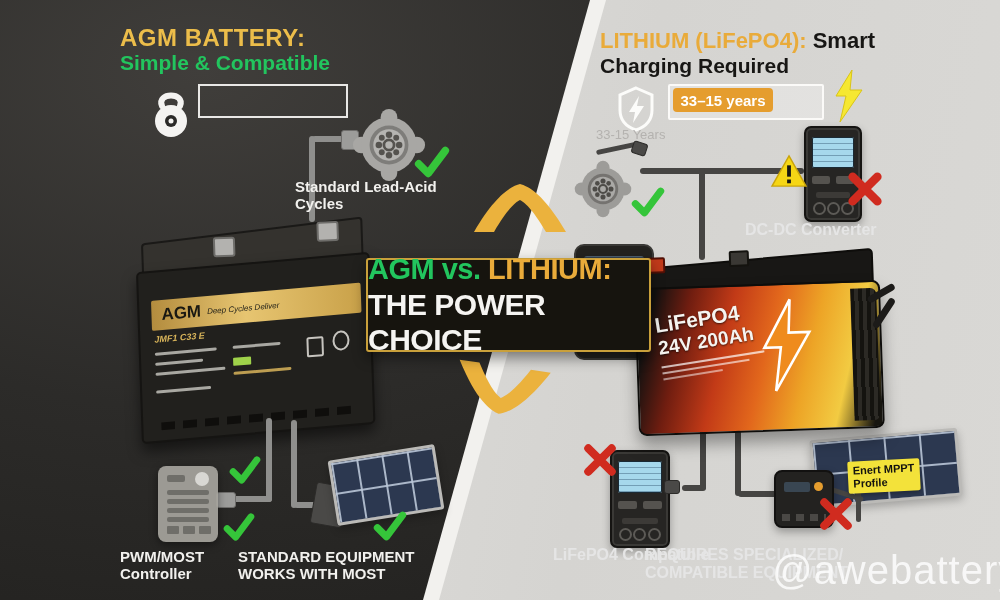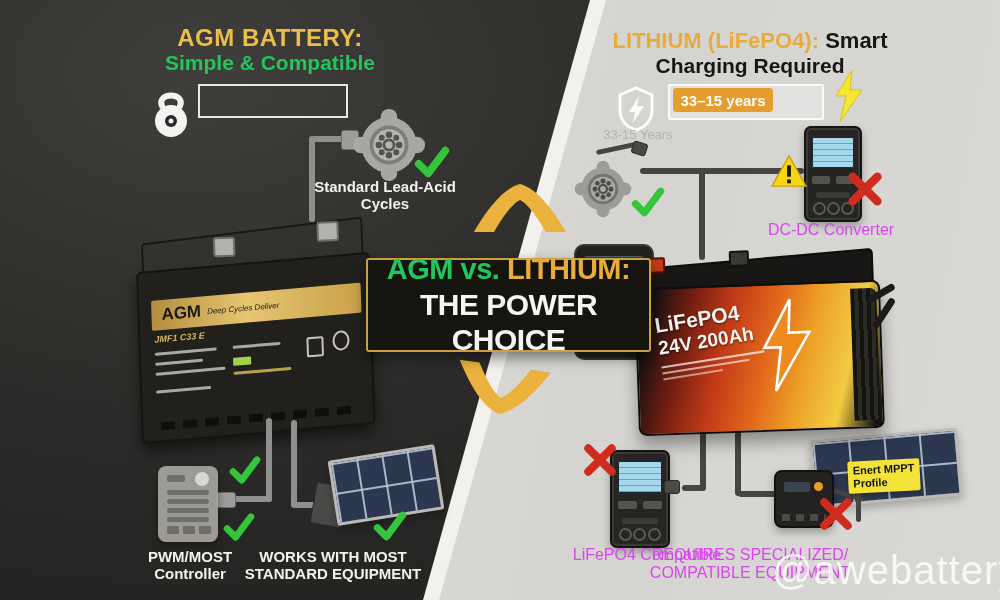--- a/index.html
+++ b/index.html
@@ -8,21 +8,21 @@
   .abs{position:absolute;}
   
   .bg-dark{left:0;top:0;width:1000px;height:600px;
     background:radial-gradient(ellipse at 20% 12%, #403e3b 0%, #2c2b29 45%, #1e1d1b 100%);}
   .bg-band{left:0;top:0;width:1000px;height:600px;background:#f2f1ee;
     clip-path:polygon(590px 0,614px 0,447px 600px,423px 600px);}
   .bg-light{left:0;top:0;width:1000px;height:600px;
     background:linear-gradient(100deg,#efeeec 0%,#dcdbd8 30%,#d5d4d1 60%,#d9d8d5 100%);
     clip-path:polygon(606px 0,1000px 0,1000px 600px,439px 600px);}
   
-  .t{line-height:1.15;text-align:center;}
+  .t{line-height:1.15;}
   .b{font-weight:700;}
   .white{color:#22c55e;}
   .black{color:#171614;}
   .gold{color:#e9ab3a;}
   
   .wire{background:#8f8f8d;border-radius:3px;}
   .wire-d{background:#464543;border-radius:3px;}
   .plug{background:#9c9c9a;border-radius:3px;border:1px solid #6f6e6c;}
   .plug-d{background:#4a4947;border-radius:3px;border:1px solid #2c2b29;}
   
@@ -72,21 +72,21 @@
   .li-front{position:absolute;left:0;top:26px;width:242px;height:144px;border-radius:8px;
      background:linear-gradient(105deg,#121110 0%,#121110 7%,#6f1d10 20%,#c23a17 36%,#e2671c 52%,#eda426 68%,#f2cb42 83%,#17150f 97%);
      border:2px solid #0e0d0b;box-shadow:0 10px 16px rgba(0,0,0,.35);}
   .li-fins{position:absolute;right:2px;top:6px;bottom:6px;width:26px;border-radius:0 6px 6px 0;
      background:repeating-linear-gradient(90deg,#14130f 0 4px,#2c2a25 4px 8px);}
   .li-text{position:absolute;left:20px;top:18px;transform:rotate(-7deg);color:#f6f4f0;
      text-shadow:0 1px 2px rgba(0,0,0,.65);}
   .li-cable{position:absolute;background:#1c1b19;border-radius:4px;}
   
   .lbl-dark{color:#f2f1ee;font-weight:700;font-size:15px;}
-  .lbl-light{color:#d946ef;font-weight:400;font-size:16px;}
+  .lbl-light{color:#e5e5e5;font-weight:700;font-size:16px;}
   
   .banner{left:366px;top:258px;width:281px;height:90px;background:#16140e;border:2px solid #c9a03b;
      border-radius:3px;z-index:6;box-shadow:0 6px 14px rgba(0,0,0,.45);
      display:flex;flex-direction:column;justify-content:center;}
   .banner .l1{font-size:29px;font-weight:700;letter-spacing:-.5px;}
   .banner .l2{font-size:30px;font-weight:700;letter-spacing:-.5px;color:#f5f4f1;margin-top:2px;}
   
   .badge-box{left:668px;top:84px;width:152px;height:32px;border:2px solid #fbfaf8;
      background:rgba(250,250,248,.35);border-radius:2px;}
   .badge-pill{left:673px;top:88px;width:100px;height:24px;background:#e59d2e;border-radius:4px;
@@ -220,22 +220,22 @@
   <svg width="36" height="36" viewBox="0 0 40 40">
       <path d="M6 22 L16 32 L34 8" stroke="#35c53a" stroke-width="8" fill="none" stroke-linecap="round" stroke-linejoin="round"></path>
     </svg>
 </div>
 
 <div class="abs t" style="left:120px;top:548px;width:140px;">
   <div class="lbl-dark">PWM/MOST</div>
   <div class="lbl-dark">Controller</div>
 </div>
 <div class="abs t" style="left:238px;top:548px;width:190px;">
+  <div class="lbl-dark">STANDARD EQUIPMENT</div>
   <div class="lbl-dark">WORKS WITH MOST</div>
-  <div class="lbl-dark">STANDARD EQUIPMENT</div>
 </div>
 
 <div class="abs" style="left:468px;top:178px;z-index:5;">
   <svg width="104" height="58" viewBox="0 0 104 58">
     <path d="M6 54 C28 16 44 8 52 6 C60 8 76 16 98 54 L78 54 C64 30 56 24 52 22 C48 24 40 30 26 54 Z" fill="#ebb23d"></path>
   </svg>
 </div>
 
 <div class="abs phone">
     <div class="scr"></div>

